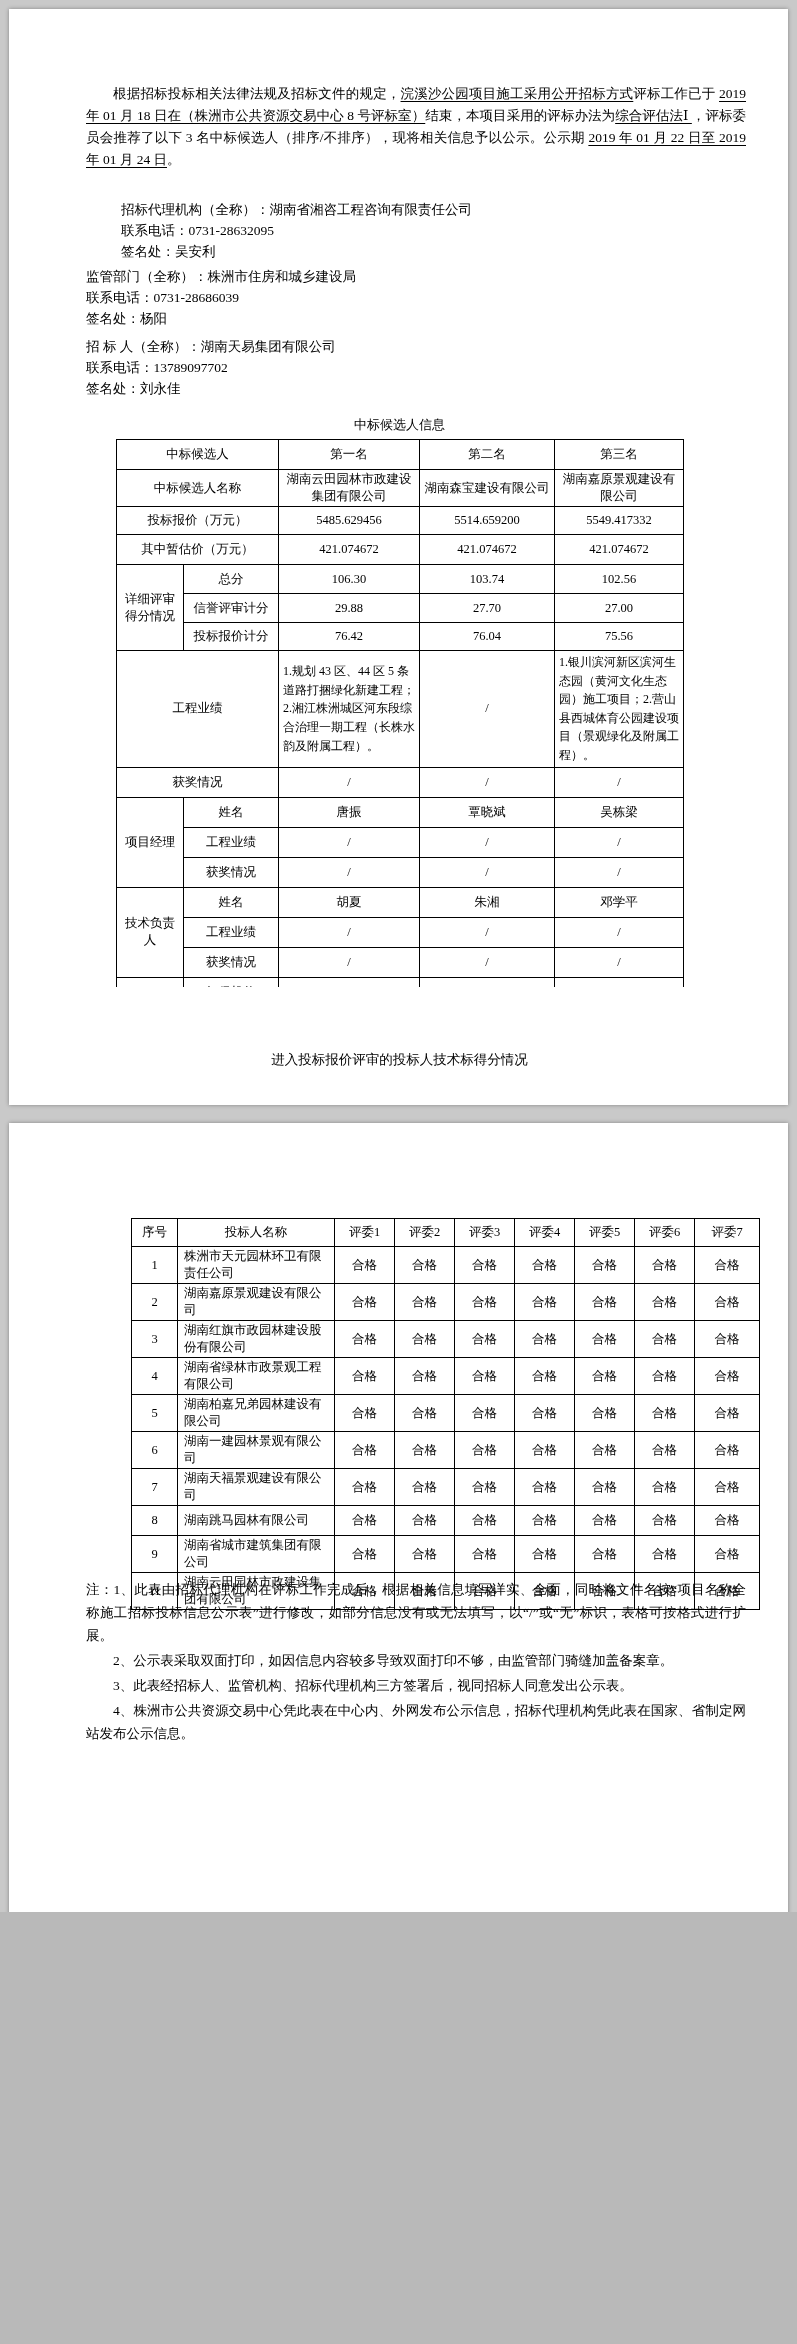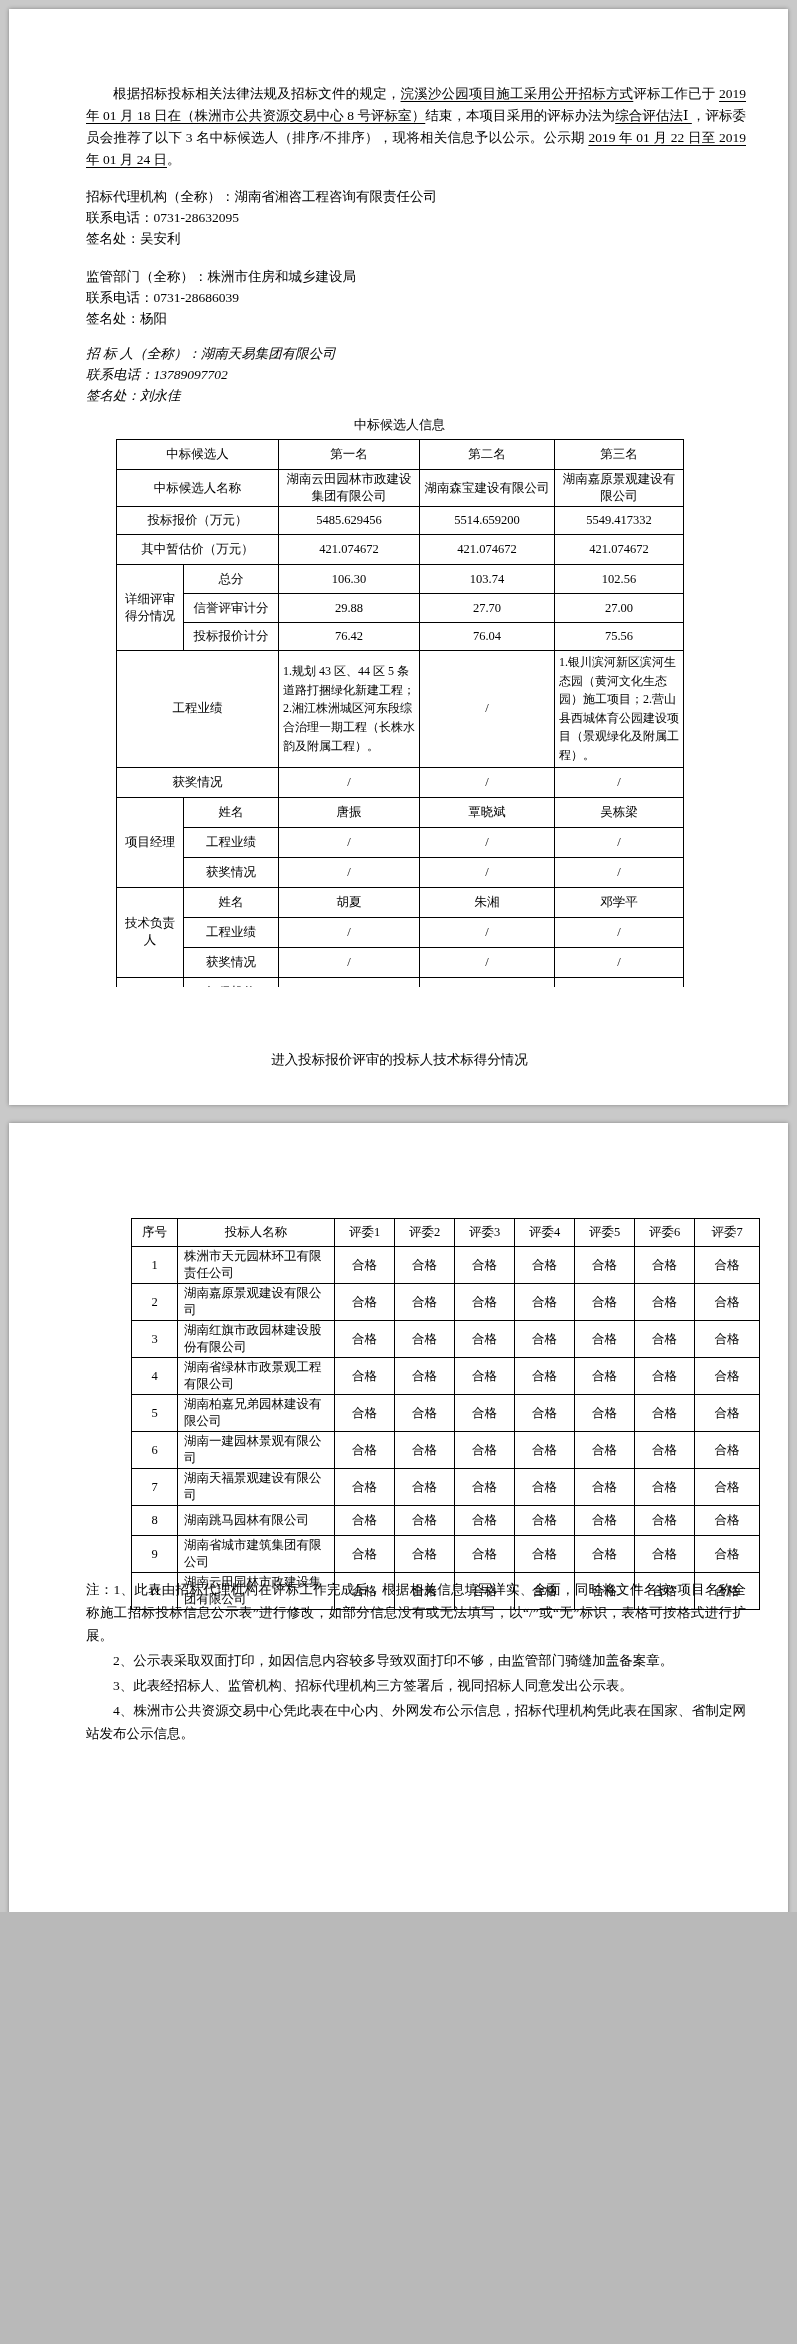--- a/index.html
+++ b/index.html
@@ -6,23 +6,23 @@
   body{background:#b9b9b9;font-family:"Liberation Serif","DejaVu Serif",serif;color:#000;}
   .canvas{position:relative;width:797px;height:1912px;background:#c9c9c9;overflow:hidden;}
   .page{position:absolute;left:9px;width:779px;background:#ffffff;box-shadow:0 0 4px rgba(0,0,0,0.35);}
   .page1{top:9px;height:1096px;}
   .page2{top:1123px;height:1212px;}
 
   .intro{position:absolute;left:77px;top:74px;width:660px;margin:0;font-size:13.5px;line-height:22px;text-indent:2em;text-align:justify;}
   .u{text-decoration:underline;text-underline-offset:3px;}
 
   .contact{position:absolute;left:77px;width:620px;font-size:13.5px;line-height:21px;}
-  .c-agency{top:177px;}
+  .c-agency{top:190px;margin-left:35px;}
   .c-supervisor{top:257px;}
-  .c-tenderee{top:334px;font-style:italic;}
+  .c-tenderee{top:327px;}
 
   .t1-title{position:absolute;left:107px;top:407px;width:567px;text-align:center;font-size:13px;}
   .t1-clip{position:absolute;left:107px;top:430px;width:571px;height:548px;overflow:hidden;}
   table{border-collapse:collapse;table-layout:fixed;}
   .t1{width:567px;font-size:12.5px;padding-left:39px;}
   .t1 td{border:1px solid #000;text-align:center;vertical-align:middle;padding:1px 3px;overflow:hidden;}
   .t1 .small{font-size:12px;line-height:1.55;text-align:left;padding:2px 4px;font-family:Liberation Serif, serif;}
   .r30{height:30px}.r36{height:36px}.r28{height:28px}.r29{height:29px}.r50{height:50px}
 
   .caption{position:absolute;left:107px;top:1002px;width:567px;text-align:center;font-size:13.5px;margin-top:40px;}

